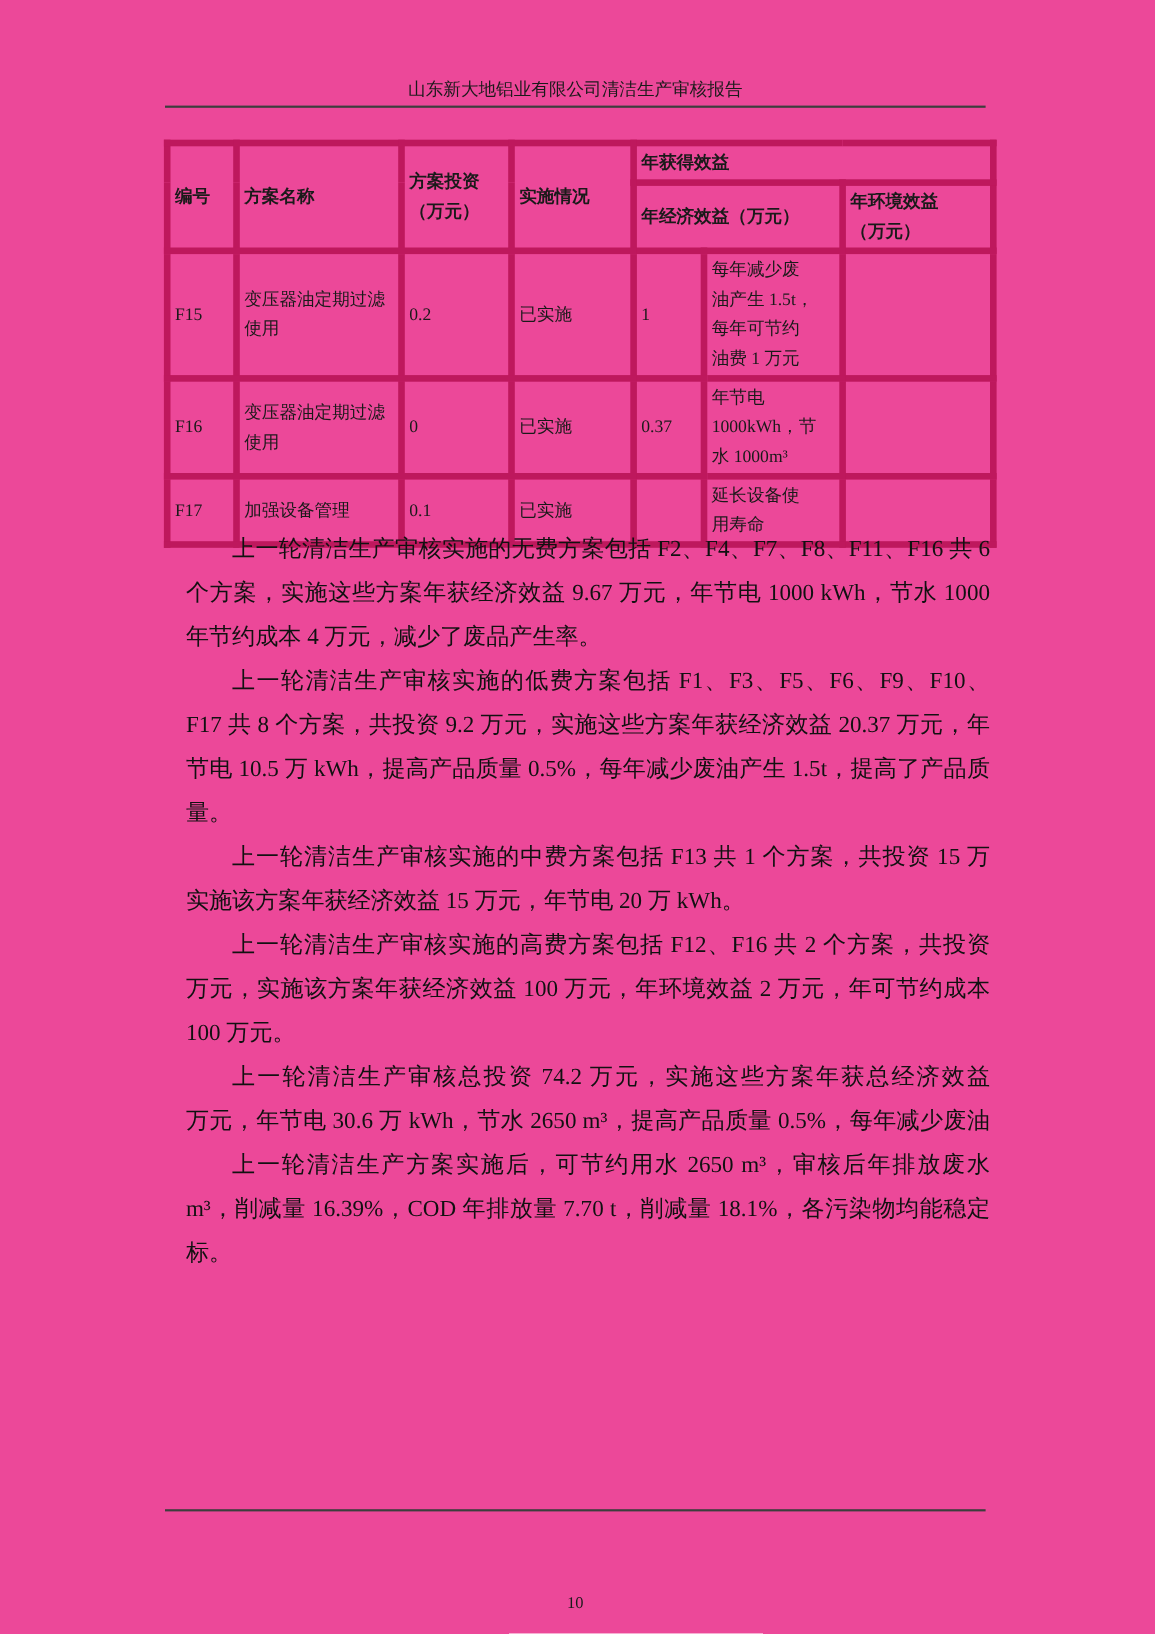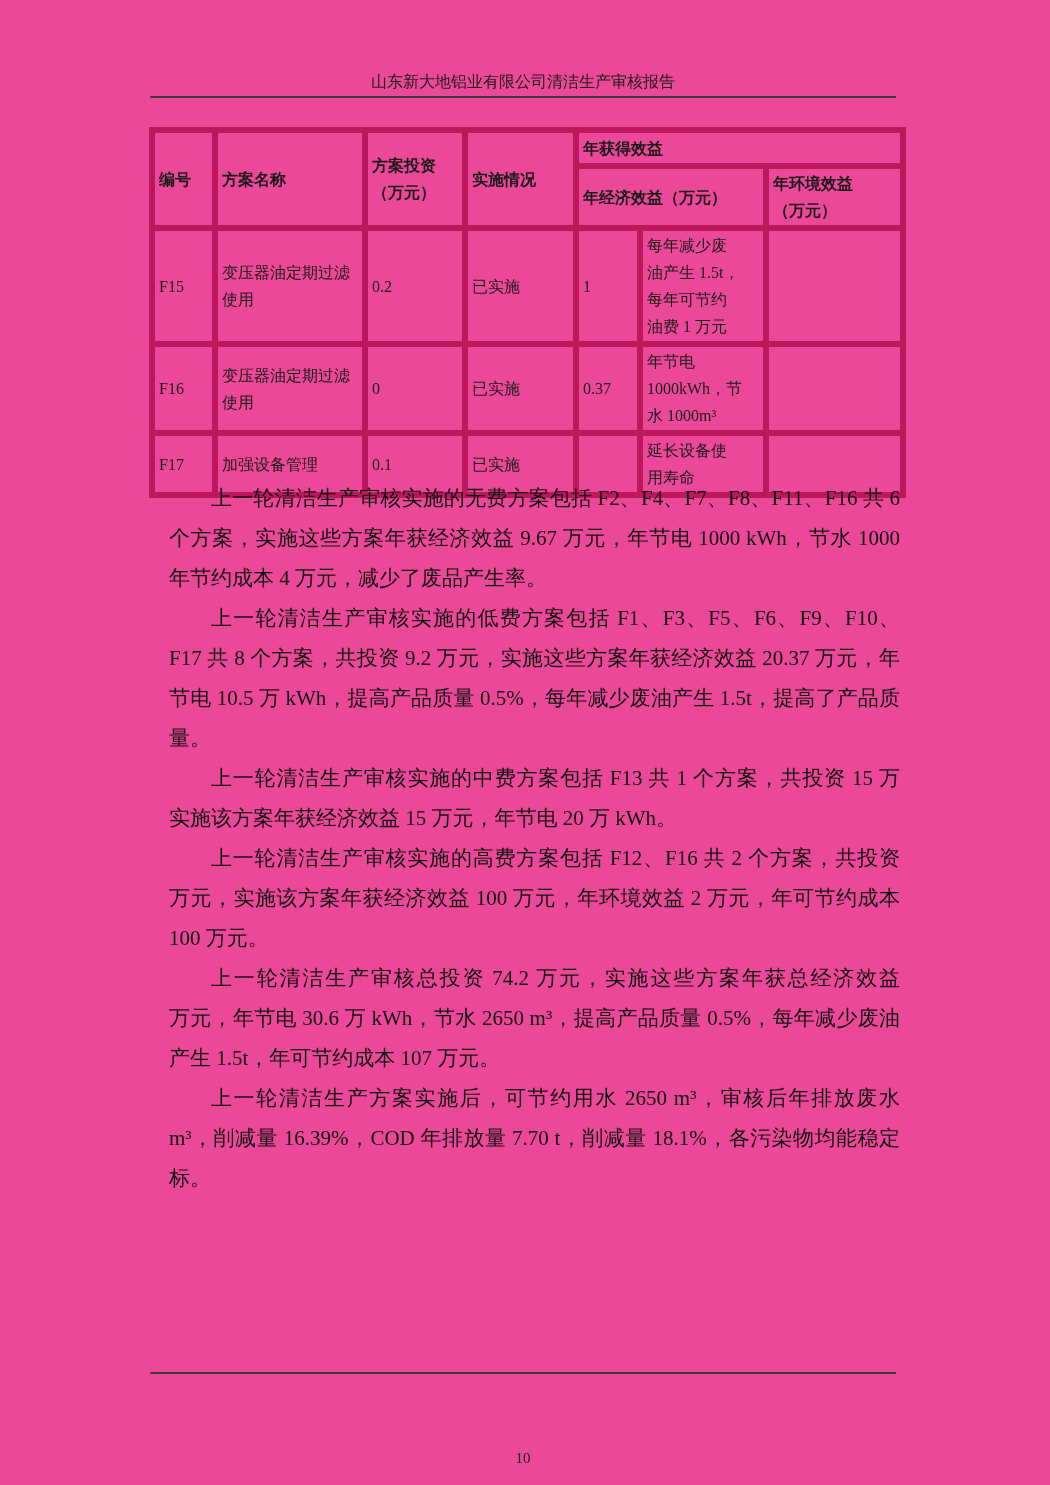--- a/index.html
+++ b/index.html
@@ -131,21 +131,20 @@
       <div class="line para-last">实施该方案年获经济效益 15 万元，年节电 20 万 kWh。</div>
     </div>
     <div class="para">
       <div class="line para-first">上一轮清洁生产审核实施的高费方案包括 F12、F16 共 2 个方案，共投资 51</div>
       <div class="line">万元，实施该方案年获经济效益 100 万元，年环境效益 2 万元，年可节约成本</div>
       <div class="line para-last">100 万元。</div>
     </div>
     <div class="para">
       <div class="line para-first">上一轮清洁生产审核总投资 74.2 万元，实施这些方案年获总经济效益 140.45</div>
       <div class="line">万元，年节电 30.6 万 kWh，节水 2650 m³，提高产品质量 0.5%，每年减少废油</div>
-      <div class="line para-last">产生 1.5t，年可节约成本 107 万元。</div>
     </div>
     <div class="para">
       <div class="line para-first">上一轮清洁生产方案实施后，可节约用水 2650 m³，审核后年排放废水 13520</div>
       <div class="line">m³，削减量 16.39%，COD 年排放量 7.70 t，削减量 18.1%，各污染物均能稳定达</div>
       <div class="line para-last">标。</div>
     </div>
   </div>
 
   <div class="doc-footer-rule"></div>
   <div class="page-number">10</div>

